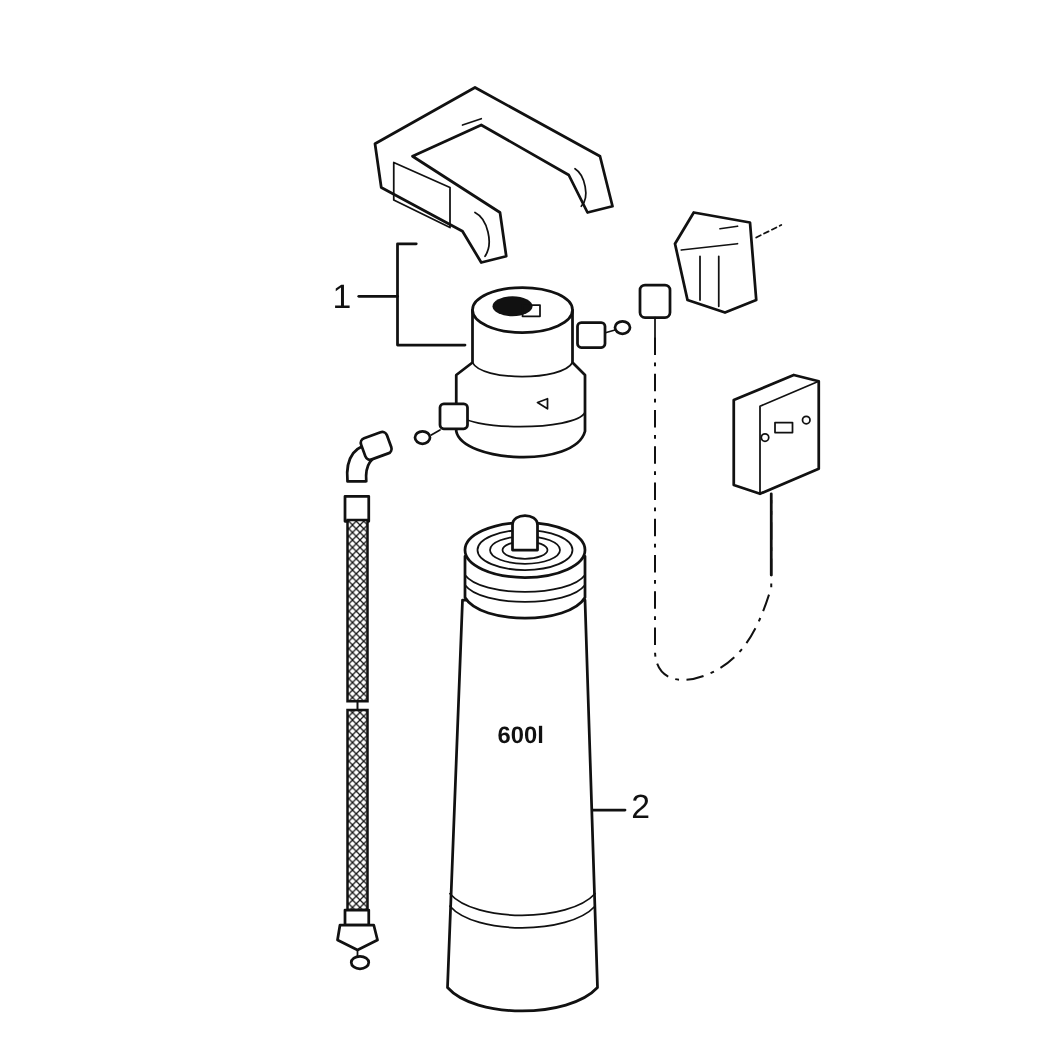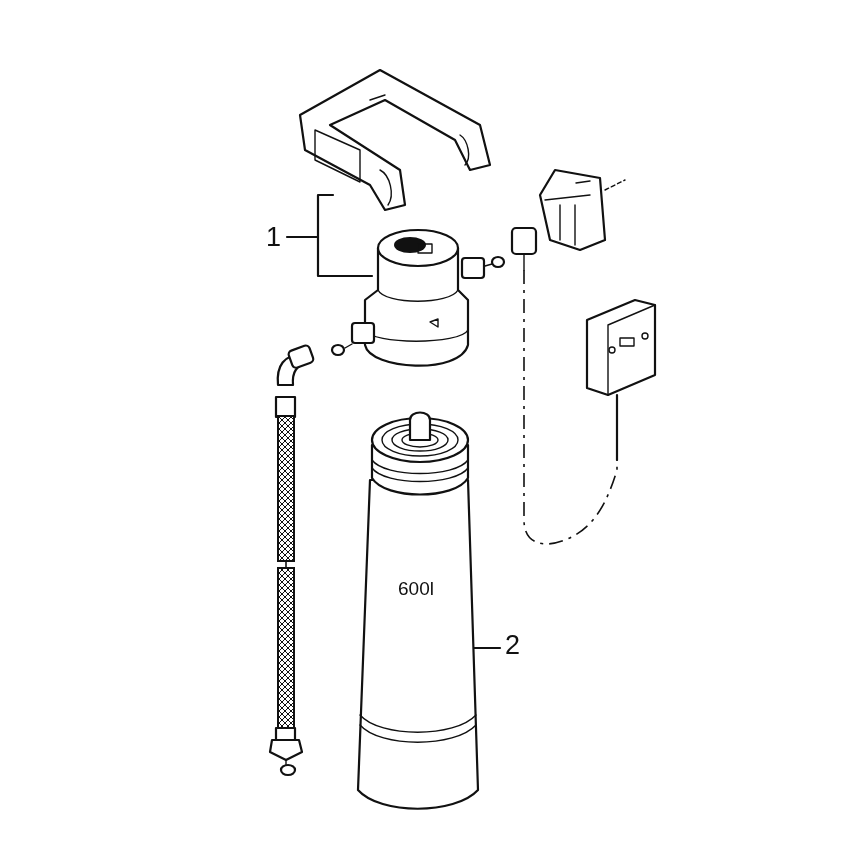--- a/index.html
+++ b/index.html
@@ -97,14 +97,14 @@
       <ellipse class="thin" cx="420" cy="440" rx="18" ry="7"></ellipse>
       <path class="fillw" d="M410 440 L410 420 C410 410 430 410 430 420 L430 440 Z"></path>
       <path class="thin" d="M372 460 C385 478 455 478 468 460 M372 468 C385 486 455 486 468 468"></path>
       <path class="thin" d="M360 715 C380 738 455 738 476 715 M360 725 C380 748 455 748 476 725"></path>
       <path class="ln" d="M474 648 L500 648"></path>
     </g>
   </svg>
 
   <div class="lbl callout" style="left:266px; top:222px;">1</div>
   <div class="lbl callout" style="left:505px; top:630px;">2</div>
-  <div class="lbl cap" style="left:398px; top:578px;">600l</div>
+  <div class="lbl cap" style="left:398px; top:578px;font-weight:bold;">600l</div>
 </div>
 
 </body></html>

